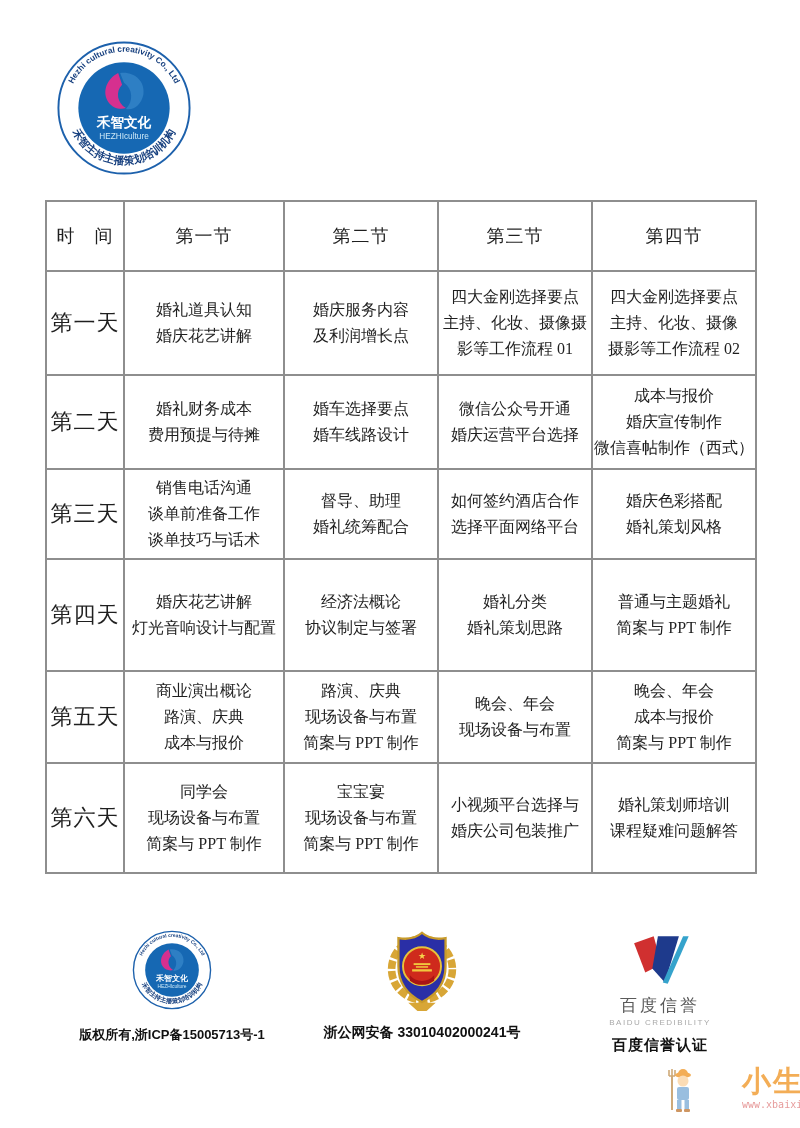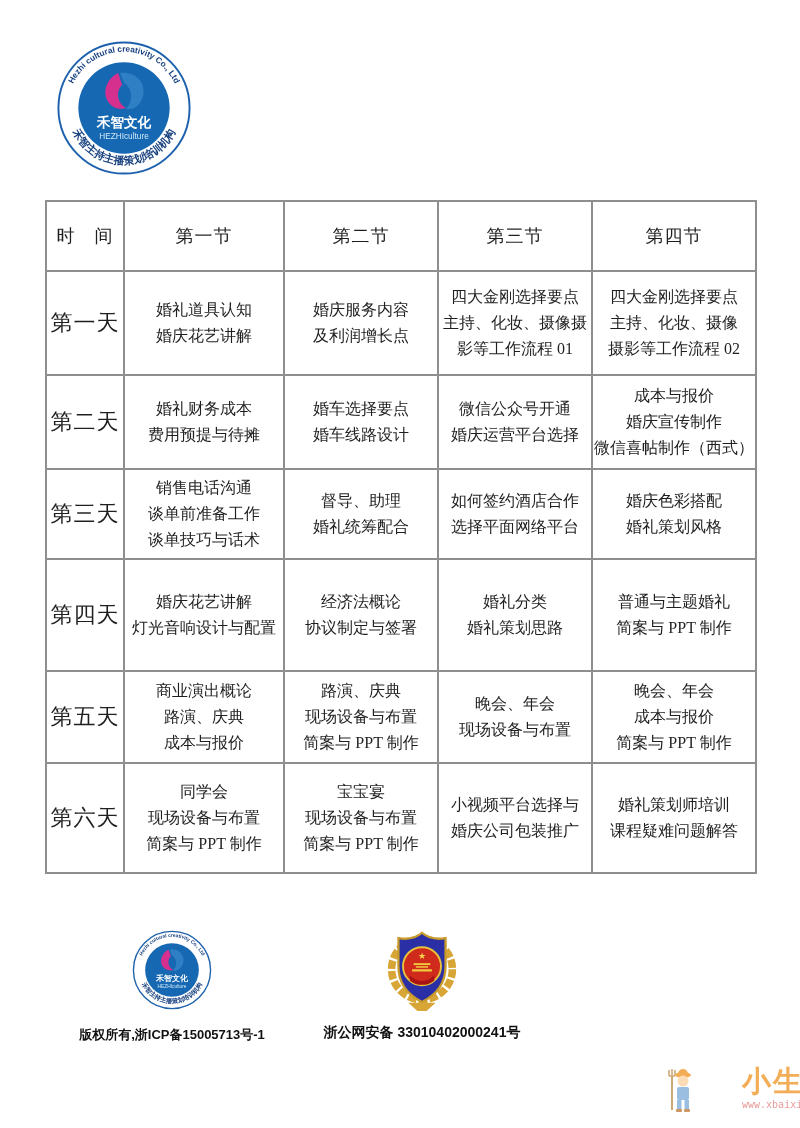--- a/index.html
+++ b/index.html
@@ -251,20 +251,30 @@
       <circle cx="50" cy="50" r="25" stroke="#e7c23a" stroke-width="2.5" fill="#cf2a1c"></circle>
       <text x="50" y="41" text-anchor="middle" font-size="12" fill="#f5d44a">★</text>
       <rect x="39" y="46" width="22" height="2.5" fill="#f0c93e"></rect>
       <rect x="42" y="50" width="16" height="2" fill="#f0c93e"></rect>
       <rect x="37" y="54" width="26" height="3" fill="#f0c93e"></rect>
       <path d="M34,62 A21,21 0 0 0 66,62 L66,69 A26,26 0 0 1 34,69 Z" fill="#a81414"></path>
     </svg>
     <div class="caption police-caption">浙公网安备 33010402000241号</div>
   </div>
 
+  <div class="footer-block footer-right">
+    <svg width="66" height="56" viewBox="0 0 90 80">
+      <polygon points="8,16 36,6 47,46 24,58" fill="#d03030"></polygon>
+      <polygon points="42,6 72,6 52,72 34,52" fill="#1e3a8c"></polygon>
+      <polygon points="78,6 86,6 56,74 49,72" fill="#35a3cc"></polygon>
+    </svg>
+    <div class="baidu-cn">百度信誉</div>
+    <div class="baidu-en">BAIDU CREDIBILITY</div>
+    <div class="caption baidu-caption">百度信誉认证</div>
+  </div>
 
   <div class="watermark">
     <svg width="27" height="50" viewBox="0 0 27 50">
       <line x1="4" y1="10" x2="4" y2="44" stroke="#c9a06a" stroke-width="2"></line>
       <path d="M1,4 L1,10 M4,3 L4,10 M7,4 L7,10 M1,10 L7,10" stroke="#c9a06a" stroke-width="1.6" fill="none"></path>
       <ellipse cx="15" cy="9" rx="8" ry="3" fill="#f2a544"></ellipse>
       <path d="M10,8 A5,5 0 0 1 20,8 Z" fill="#f2a544"></path>
       <circle cx="15" cy="15" r="5.5" fill="#fbd9ae"></circle>
       <rect x="9" y="21" width="12" height="13" rx="2" fill="#8fb7dc"></rect>
       <rect x="9" y="34" width="4.5" height="9" fill="#8fb7dc"></rect>

